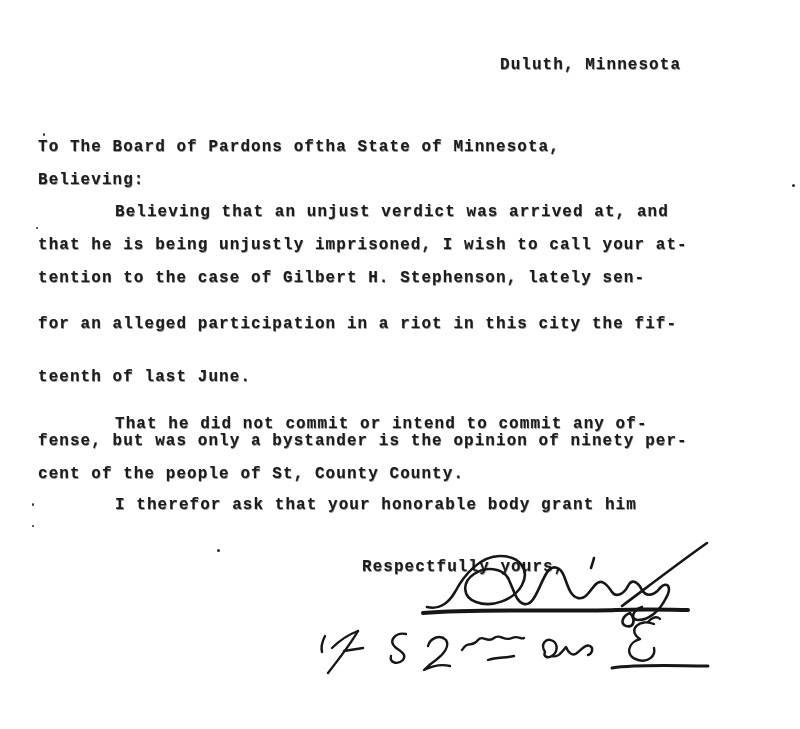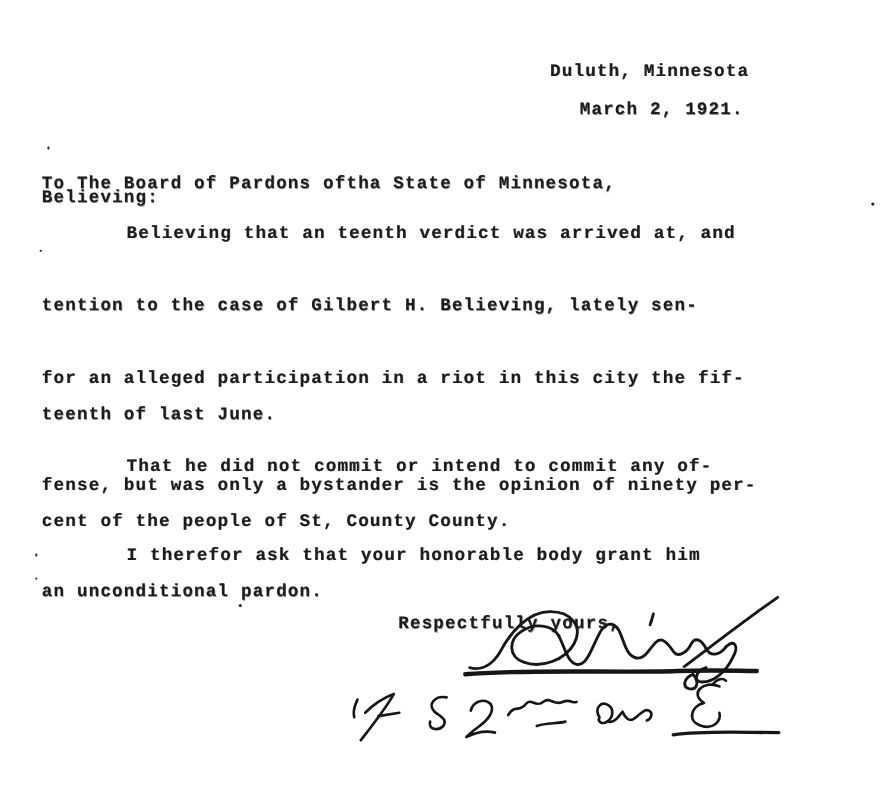--- a/index.html
+++ b/index.html
@@ -32,34 +32,33 @@
     clip: rect(0 0 0 0);
     white-space: nowrap;
   }
 </style>
 </head>
 <body>
 
 <div class="page">
 
   <div class="tline" style="left:500px; top:57px;">Duluth, Minnesota</div>
-  <div class="tline" style="left:527px; top:92px;">March 2, 1921.</div>
 
-  <div class="tline" style="top:139px;margin-top:20px;">To The Board of Pardons oftha State of Minnesota,</div>
+  <div class="tline" style="top:139px;">To The Board of Pardons oftha State of Minnesota,</div>
   <div class="tline" style="top:172px;">Believing:</div>
 
-  <div class="tline ind" style="top:204px;">Believing that an teenth verdict was arrived at, and</div>
-  <div class="tline" style="top:270px;">tention to the case of Gilbert H. Believing, lately sen-</div>
-  <div class="tline" style="top:336px;">for an alleged participation in a riot in this city the fif-</div>
+  <div class="tline ind" style="top:204px;">Believing that an unjust verdict was arrived at, and</div>
+  <div class="tline" style="top:237px;">that he is being unjustly imprisoned, I wish to call your at-</div>
+  <div class="tline" style="top:270px;">tention to the case of Gilbert H. Stephenson, lately sen-</div>
+  <div class="tline" style="top:316px;">for an alleged participation in a riot in this city the fif-</div>
   <div class="tline" style="top:369px;">teenth of last June.</div>
   <div class="tline ind" style="top:400px;margin-top:16px;">That he did not commit or intend to commit any of-</div>
   <div class="tline" style="top:433px;text-align:right;">fense, but was only a bystander is the opinion of ninety per-</div>
   <div class="tline" style="top:466px;">cent of the people of St, County County.</div>
   <div class="tline ind" style="top:497px;">I therefor ask that your honorable body grant him</div>
-  <div class="tline" style="top:530px;">an unconditional pardon.</div>
 
   <div class="tline" style="left:362px; top:559px;">Respectfully yours,</div>
 
   <svg class="handwriting-svg" width="800" height="729" viewBox="0 0 800 729" fill="none" stroke="#161616" stroke-width="2.6" stroke-linecap="round" stroke-linejoin="round">
 
     <g>
       <path d="M 427 607 C 438 610, 448 604, 455 592 C 464 575, 480 556, 500 556 C 520 556, 530 570, 522 585 C 514 600, 492 608, 476 602 C 462 597, 462 582, 474 574 C 486 566, 502 568, 508 578"></path>
       <path d="M 508 578 C 514 590, 516 602, 524 604 C 534 606, 538 588, 546 574 C 552 564, 560 566, 564 576 C 568 586, 570 596, 578 598"></path>
       <path d="M 578 598 C 586 600, 590 590, 596 584 C 602 578, 608 586, 612 592 C 616 598, 624 594, 628 586 C 632 578, 638 582, 642 590 C 646 597, 654 596, 660 588"></path>
       <path d="M 594 558 C 593 562, 592 565, 591 568"></path>

